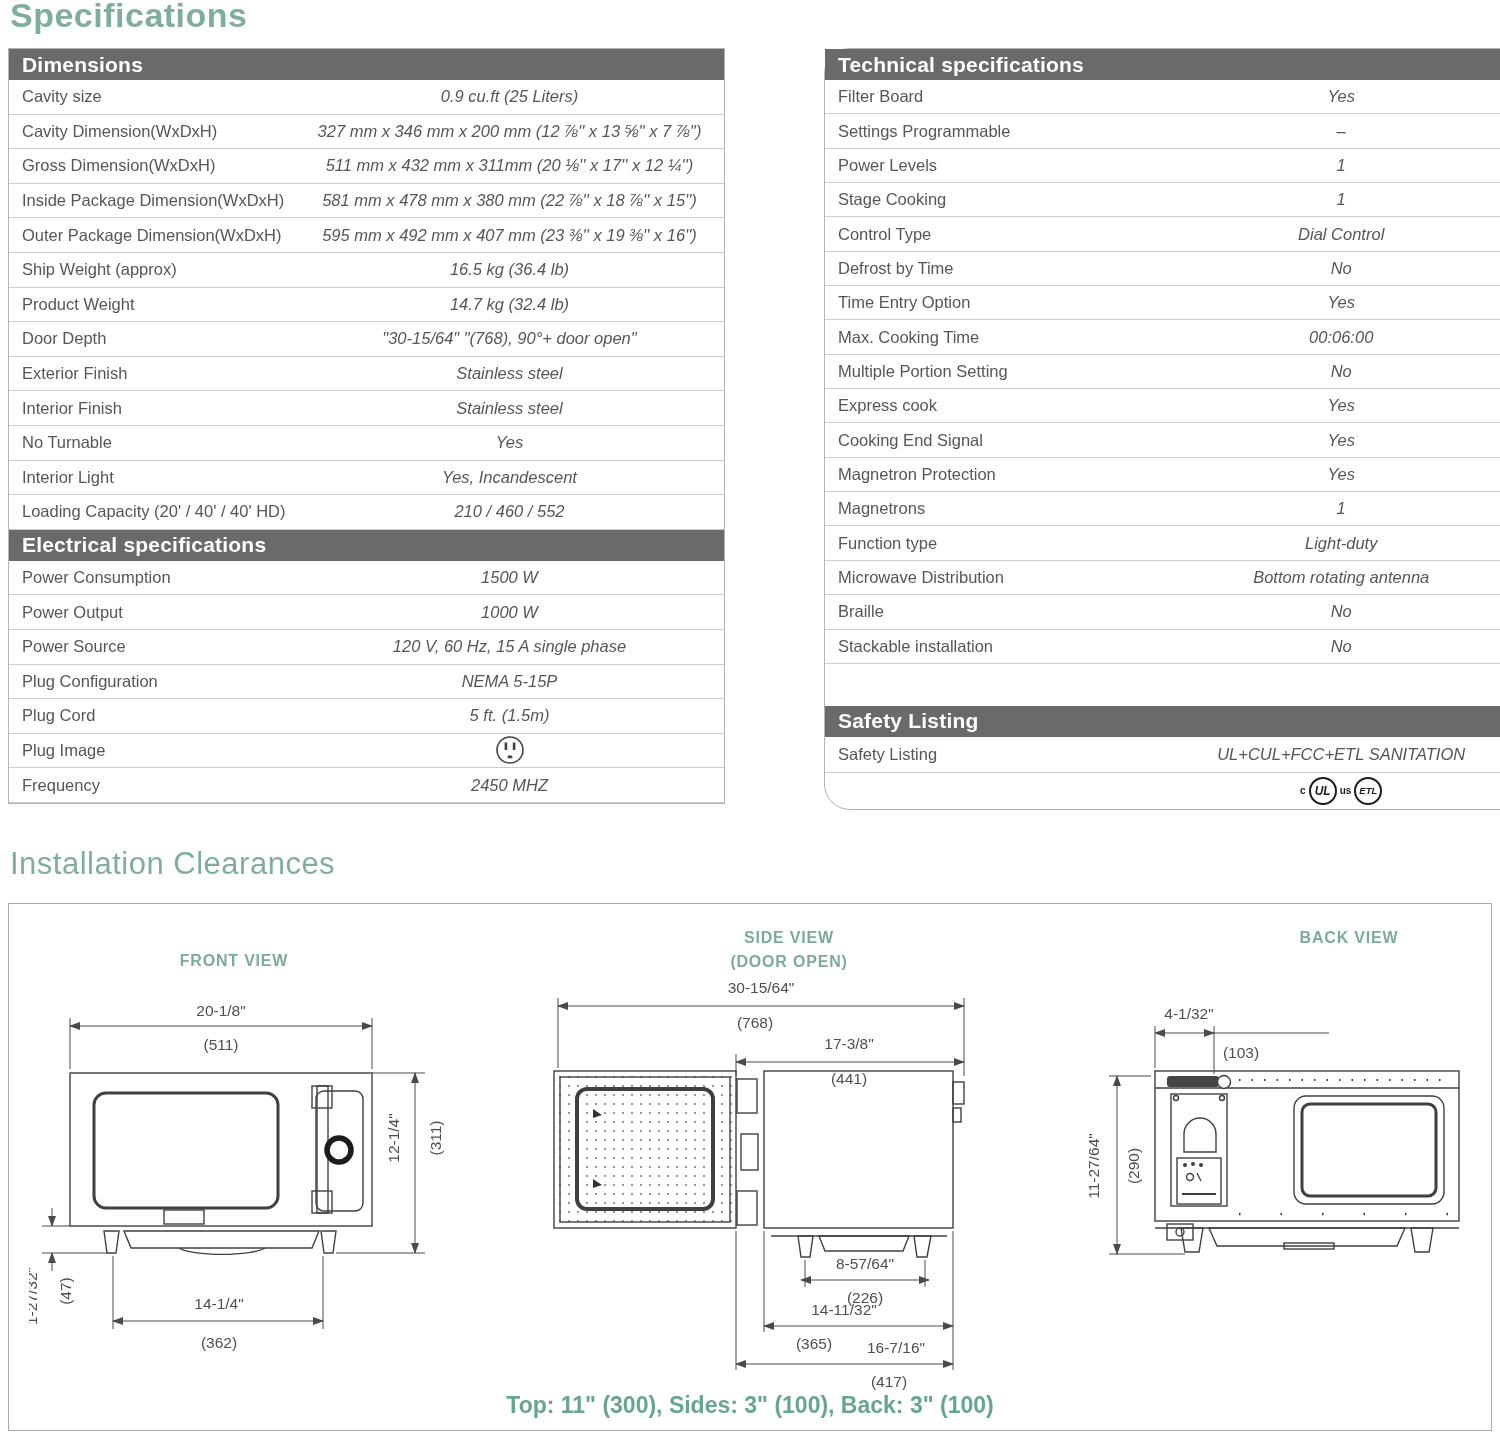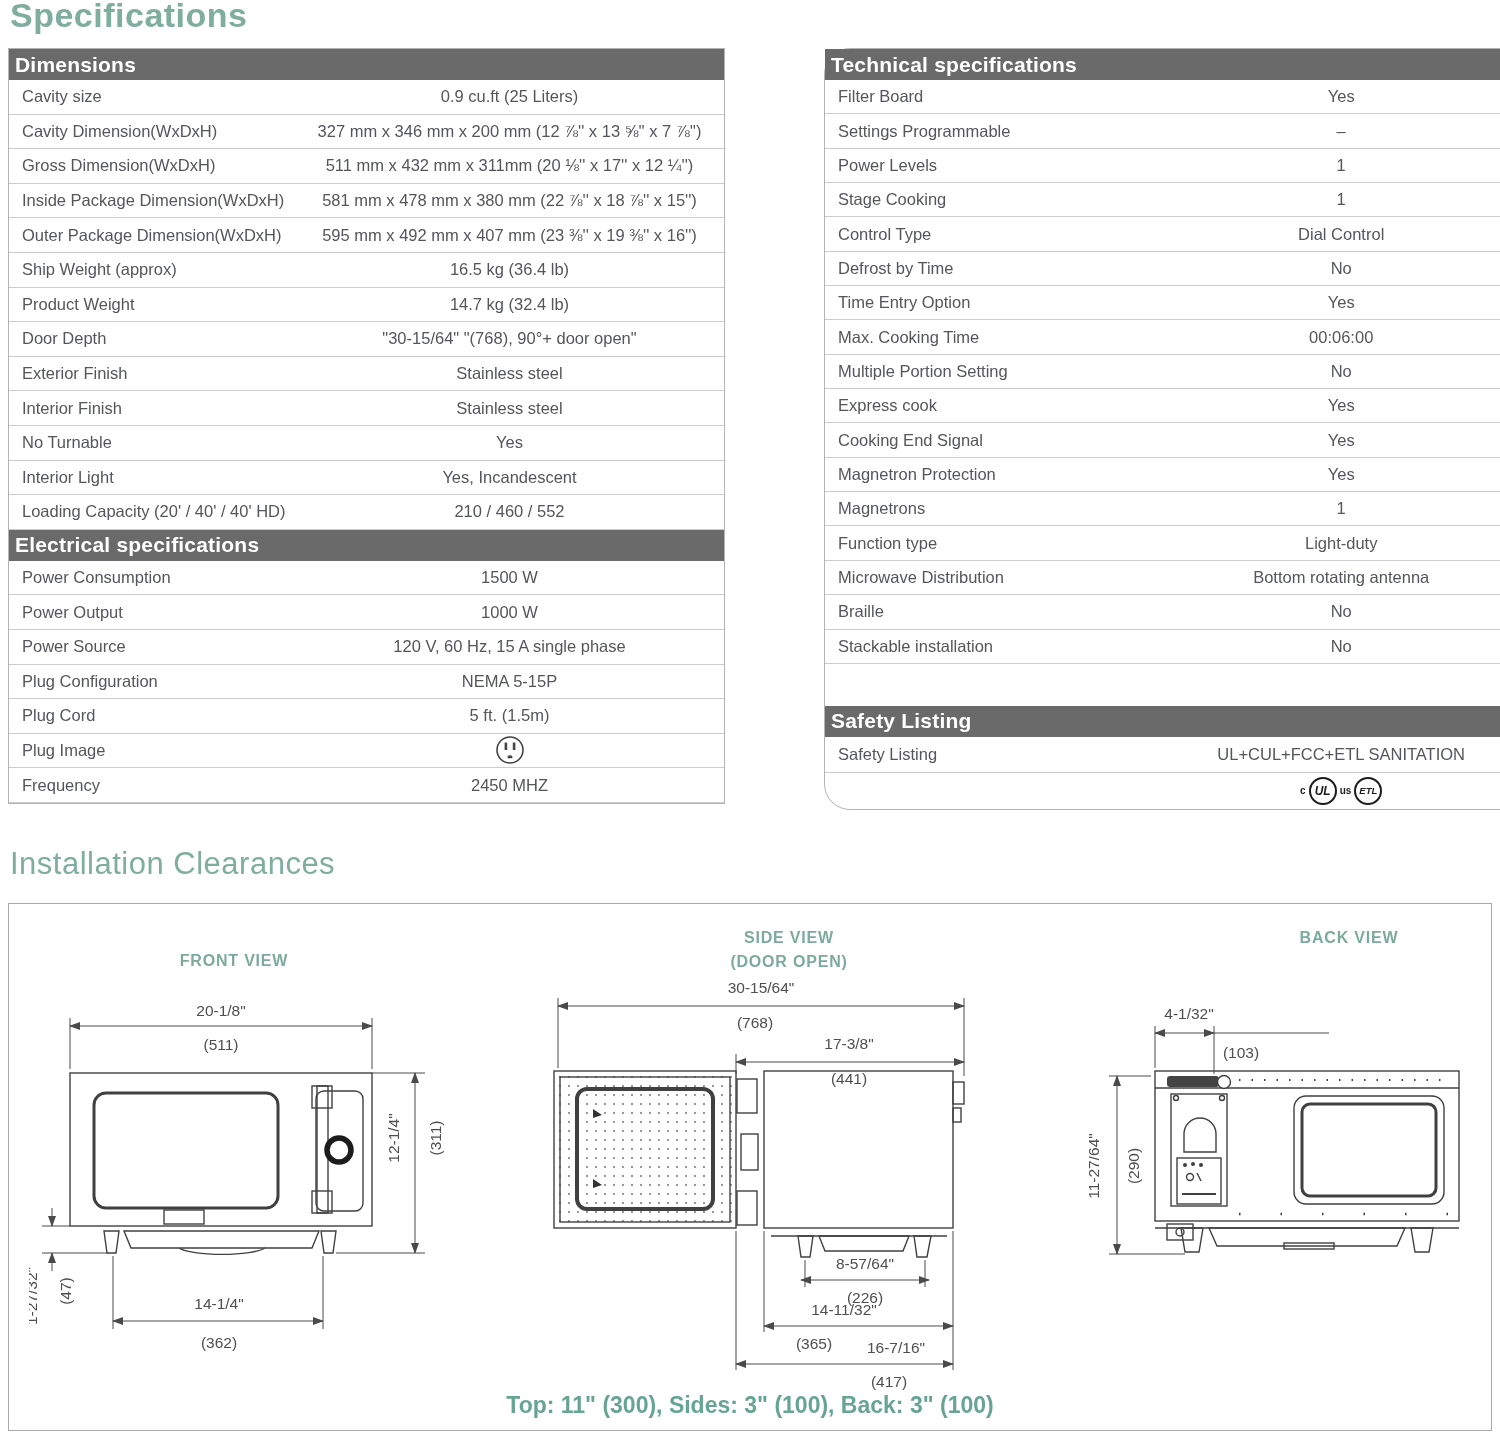--- a/index.html
+++ b/index.html
@@ -6,29 +6,29 @@
   html,body { width:1500px; height:1434px; background:#fff; font-family:"Liberation Sans", sans-serif; }
   body { position:relative; overflow:hidden; color:#58585a; }
 
   .h1 { position:absolute; left:10px; top:-4px; font-size:34px; font-weight:bold; color:#7fae9e; letter-spacing:0.5px; }
   .h2 { position:absolute; left:10px; top:846px; font-size:31px; font-weight:normal; color:#7fae9e; letter-spacing:0.5px; }
 
   .col { position:absolute; top:48px; border:1px solid #b3b3b3; background:#fff; }
   .col-left  { left:8px;   width:717px; }
   .col-right { left:824px; width:714px;border-radius:26px; }
 
-  .bar { height:31px; background:#6a6a6a; color:#fff; font-size:21px; font-weight:bold; display:flex; align-items:center; padding-left:6px; letter-spacing:0.2px; }
+  .bar { height:31px; background:#6a6a6a; color:#fff; font-size:21px; font-weight:bold; display:flex; align-items:center; padding-left:13px; letter-spacing:0.2px; }
 
   .row { display:flex; border-bottom:1px solid #ccc; align-items:center; }
   .col-left  .row { height:34.6px; }
   .col-right .row { height:34.35px;justify-content:space-between; }
   .cell.label { padding-left:13px; font-size:16.5px; color:#55565a; white-space:nowrap; }
   .col-left  .cell.label { width:40%; }
   .col-right .cell.label { width:45%; }
-  .cell.value { flex:1; text-align:center; font-size:16.5px; color:#55565a; }
+  .cell.value { flex:1; text-align:center; font-size:16.5px; color:#55565a;font-style:italic; }
   .cell.value svg { vertical-align:middle; }
 
   .spacer { height:42px; }
   .safety-row { display:flex; height:36px; align-items:center; border-bottom:1px solid #ccc; }
   .logos-row { display:flex; height:36px; align-items:center; }
   .logos-wrap { margin-left:45%; flex:1; display:flex; justify-content:center; align-items:center; gap:3px; }
   .mark { width:28px; height:28px; border:2.5px solid #1c1c1c; border-radius:50%; display:flex; align-items:center; justify-content:center; font-weight:bold; color:#1c1c1c; }
   .mark.ul  { font-size:12px; font-style:italic; }
   .mark.etl { font-size:9.5px; font-style:italic; }
   .mark-side { font-size:10px; font-weight:bold; color:#1c1c1c; align-self:center; }

